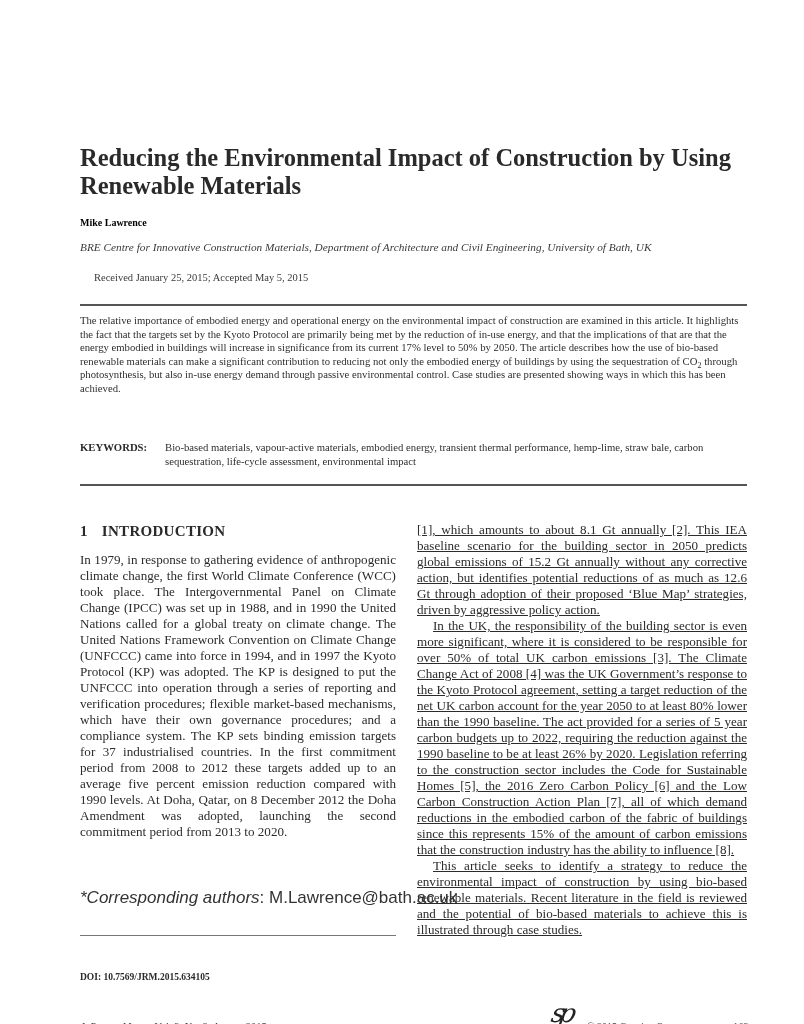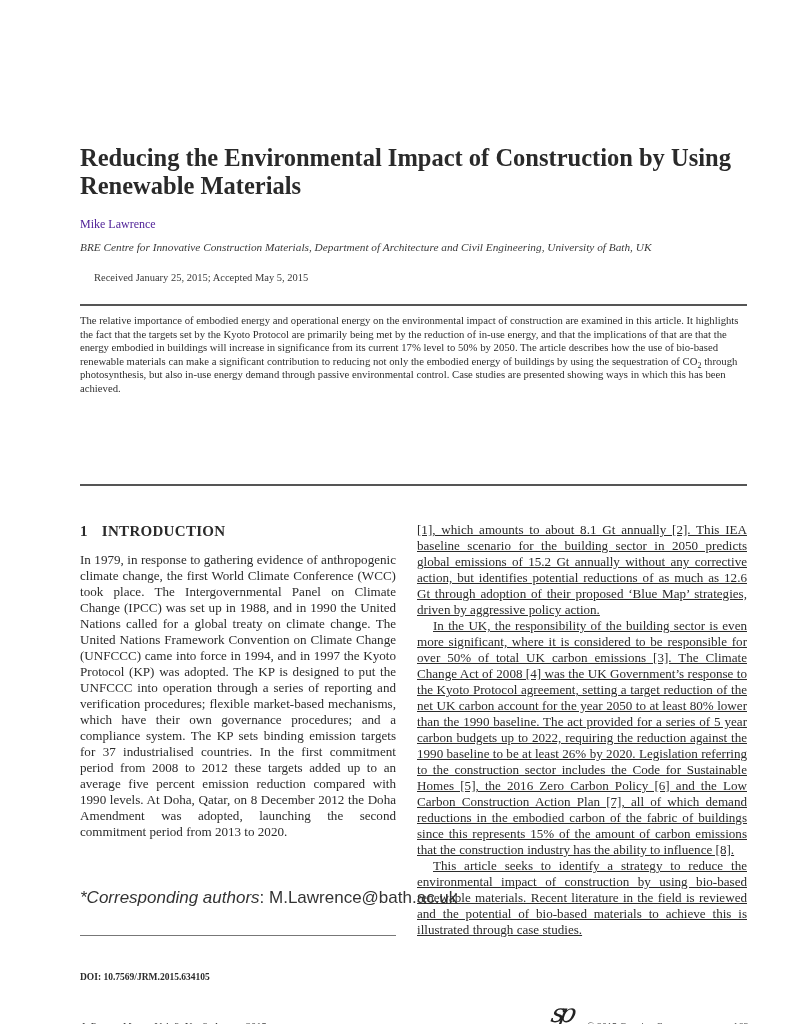--- a/index.html
+++ b/index.html
@@ -4,21 +4,21 @@
   <style>
     html, body { margin: 0; padding: 0; background: #ffffff; }
     body { width: 804px; height: 1024px; position: relative; overflow: hidden;
            font-family: "DejaVu Serif", "Liberation Serif", serif; color: #2b2b2b; }
     .page { position: absolute; left: 0; top: 0; width: 804px; height: 1024px; margin-top: 36px; }
 
     .title { position: absolute; left: 80px; top: 108px; width: 680px;
              font-family: "Liberation Serif", serif; font-weight: bold;
              font-size: 24.5px; line-height: 28px; color: #2a2a2a; margin: 0; }
     .author { position: absolute; left: 80px; top: 181px;
-              font-family: "Liberation Serif", serif; font-weight: normal; font-size: 12px; color: #4c1d95; }
+              font-family: "Liberation Serif", serif; font-weight: bold; font-size: 10px; color: #000000; }
     .affil { position: absolute; left: 80px; top: 205px; width: 680px;
              font-family: "Liberation Serif", serif; font-style: italic; font-size: 11.3px; color: #3a3a3a; white-space: nowrap; }
     .dates { position: absolute; left: 94px; top: 236px;
              font-family: "Liberation Serif", serif; font-size: 10.5px; color: #3a3a3a; }
 
     .rule { position: absolute; left: 80px; width: 667px; height: 2px; background: #555; }
     .rule.top { top: 268px; }
     .rule.bottom { top: 448px; }
 
     .meta-block { position: absolute; left: 80px; width: 667px; display: flex;
@@ -65,20 +65,24 @@
   <div class="author">Mike Lawrence</div>
   <div class="affil">BRE Centre for Innovative Construction Materials, Department of Architecture and Civil Engineering, University of Bath, UK</div>
   <div class="dates">Received January 25, 2015; Accepted May 5, 2015</div>
 
   <div class="rule top"></div>
 
   <div class="meta-block abstract">
     <div class="meta-text"><span>The relative importance of embodied energy and operational energy on the environmental impact of construction are examined in this article. It highlights the fact that the targets set by the Kyoto Protocol are primarily being met by the reduction of in-use energy, and that the implications of that are that the energy embodied in buildings will increase in significance from its current 17% level to 50% by 2050. The article describes how the use of bio-based renewable materials can make a significant contribution to reducing not only the embodied energy of buildings by using the sequestration of CO</span><sub>2</sub><span> through photosynthesis, but also in-use energy demand through passive environmental control. Case studies are presented showing ways in which this has been achieved.</span></div>
   </div>
 
+  <div class="meta-block keywords">
+    <div class="meta-label">KEYWORDS:</div>
+    <div class="meta-text">Bio-based materials, vapour-active materials, embodied energy, transient thermal performance, hemp-lime, straw bale, carbon sequestration, life-cycle assessment, environmental impact</div>
+  </div>
 
   <div class="rule bottom"></div>
 
   <div class="col left">
     <h2 class="section-head"><span class="num">1</span><span>INTRODUCTION</span></h2>
     <p>In 1979, in response to gathering evidence of anthro­pogenic climate change, the first World Climate Conference (WCC) took place. The Intergovernmental Panel on Climate Change (IPCC) was set up in 1988, and in 1990 the United Nations called for a global treaty on climate change. The United Nations Framework Convention on Climate Change (UNFCCC) came into force in 1994, and in 1997 the Kyoto Protocol (KP) was adopted. The KP is designed to put the UNFCCC into operation through a series of reporting and verifica­tion procedures; flexible market-based mechanisms, which have their own governance procedures; and a compliance system. The KP sets binding emission tar­gets for 37 industrialised countries. In the first com­mitment period from 2008 to 2012 these targets added up to an average five percent emission reduction com­pared with 1990 levels. At Doha, Qatar, on 8 December 2012 the Doha Amendment was adopted, launching the second commitment period from 2013 to 2020.</p>
   </div>
 
   <div class="col right">
     <p>[1], which amounts to about 8.1 Gt annually [2]. This IEA baseline scenario for the building sector in 2050 predicts global emissions of 15.2 Gt annually without any corrective action, but identifies potential reduc­tions of as much as 12.6 Gt through adoption of their proposed ‘Blue Map’ strategies, driven by aggressive policy action.</p>

